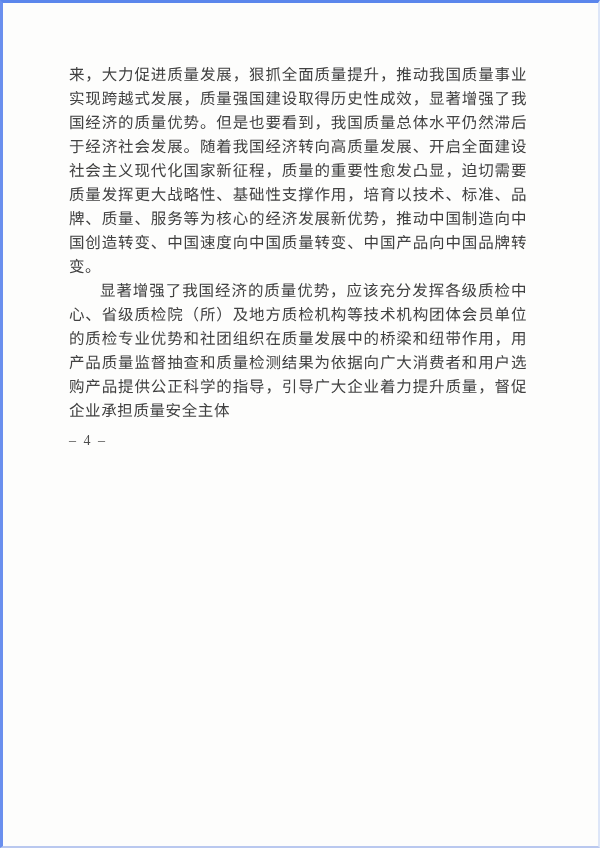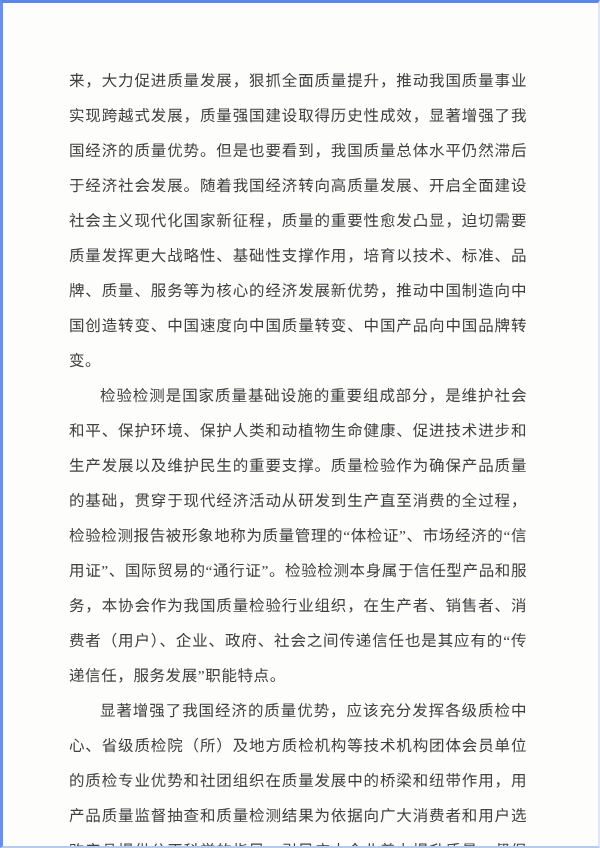--- a/index.html
+++ b/index.html
@@ -22,21 +22,21 @@
   }
   .content {
     box-sizing: border-box;
     width: 100%;
     height: 100%;
     padding: 60px 71px 0 66px;
   }
   .body-text p {
     margin: 0;
     font-size: 15.5px;
-    line-height: 35px;
+    line-height: 24px;
     letter-spacing: 0.6px;
     color: #414141;
     text-align: justify;
     text-justify: inter-ideograph;
     word-break: break-all;
   }
   .body-text p.indent {
     text-indent: 2em;
   }
   .page-number {
@@ -48,18 +48,17 @@
     text-align: left;
   }
 </style>
 </head>
 <body>
 
 <div class="page">
   <div class="content">
     <div class="body-text">
       <p>来，大力促进质量发展，狠抓全面质量提升，推动我国质量事业实现跨越式发展，质量强国建设取得历史性成效，显著增强了我国经济的质量优势。但是也要看到，我国质量总体水平仍然滞后于经济社会发展。随着我国经济转向高质量发展、开启全面建设社会主义现代化国家新征程，质量的重要性愈发凸显，迫切需要质量发挥更大战略性、基础性支撑作用，培育以技术、标准、品牌、质量、服务等为核心的经济发展新优势，推动中国制造向中国创造转变、中国速度向中国质量转变、中国产品向中国品牌转变。</p>
-      <p class="indent">检验检测是国家质量基础设施的重要组成部分，是维护社会和平、保护环境、保护人类和动植物生命健康、促进技术进步和生产发展以及维护民生的重要支撑。质量检验作为确保产品质量的基础，贯穿于现代经济活动从研发到生产直至消费的全过程，检验检测报告被形象地称为质量管理的“体检证”、市场经济的“信用证”、国际贸易的“通行证”。检验检测本身属于信任型产品和服务，本协会作为我国质量检验行业组织，在生产者、销售者、消费者（用户）、企业、政府、社会之间传递信任也是其应有的“传递信任，服务发展”职能特点。</p>
       <p class="indent">显著增强了我国经济的质量优势，应该充分发挥各级质检中心、省级质检院（所）及地方质检机构等技术机构团体会员单位的质检专业优势和社团组织在质量发展中的桥梁和纽带作用，用产品质量监督抽查和质量检测结果为依据向广大消费者和用户选购产品提供公正科学的指导，引导广大企业着力提升质量，督促企业承担质量安全主体</p>
     </div>
     <div class="page-number">– 4 –</div>
   </div>
 </div>
 
 </body></html>

